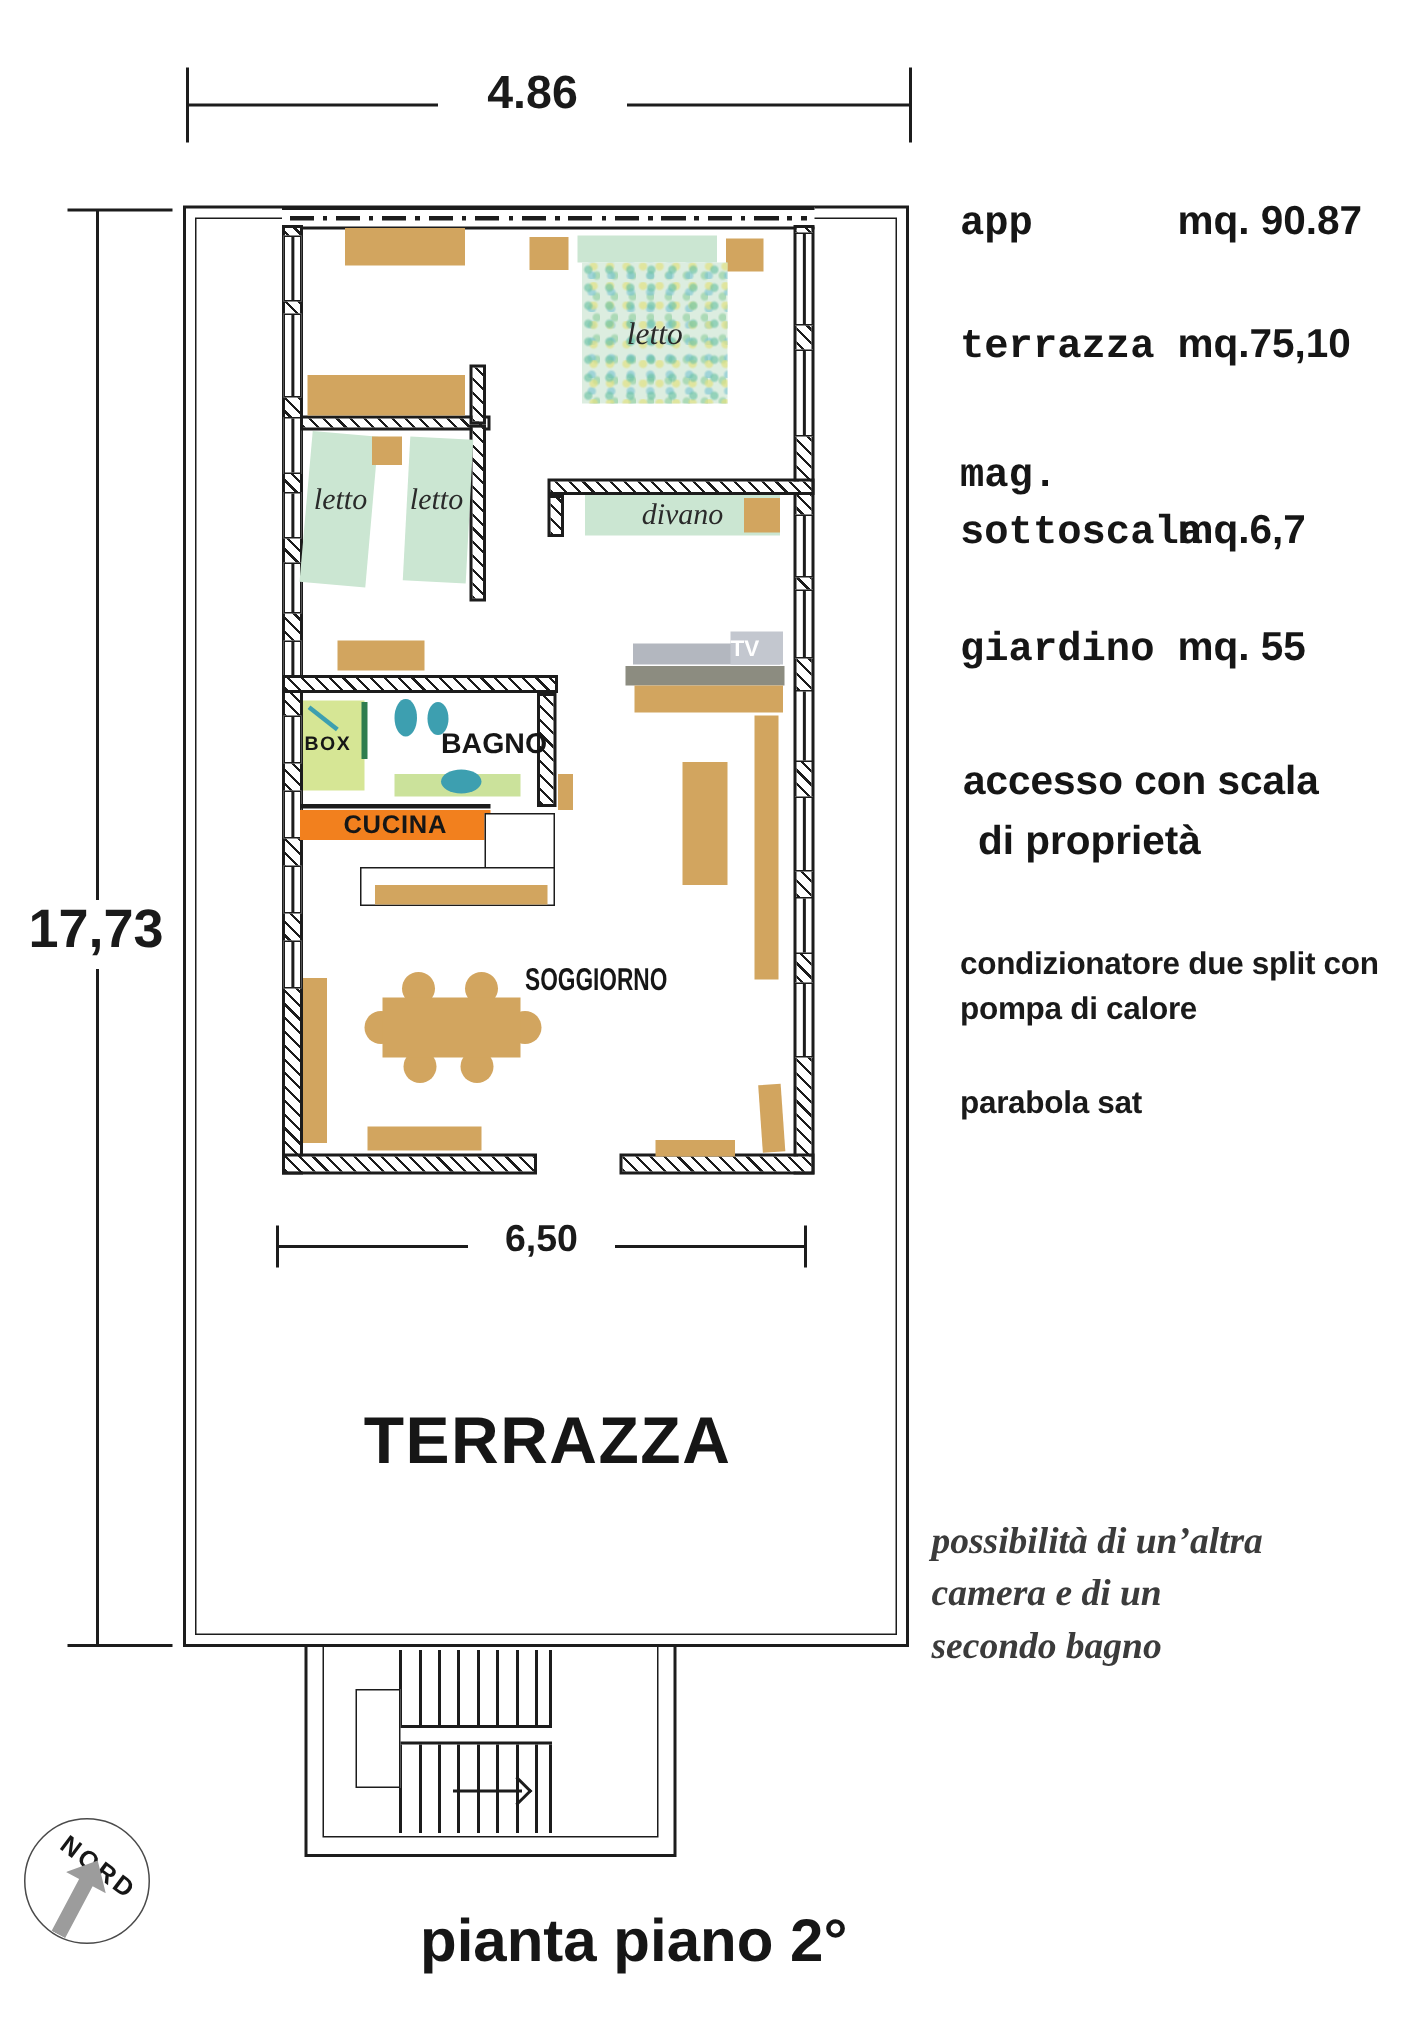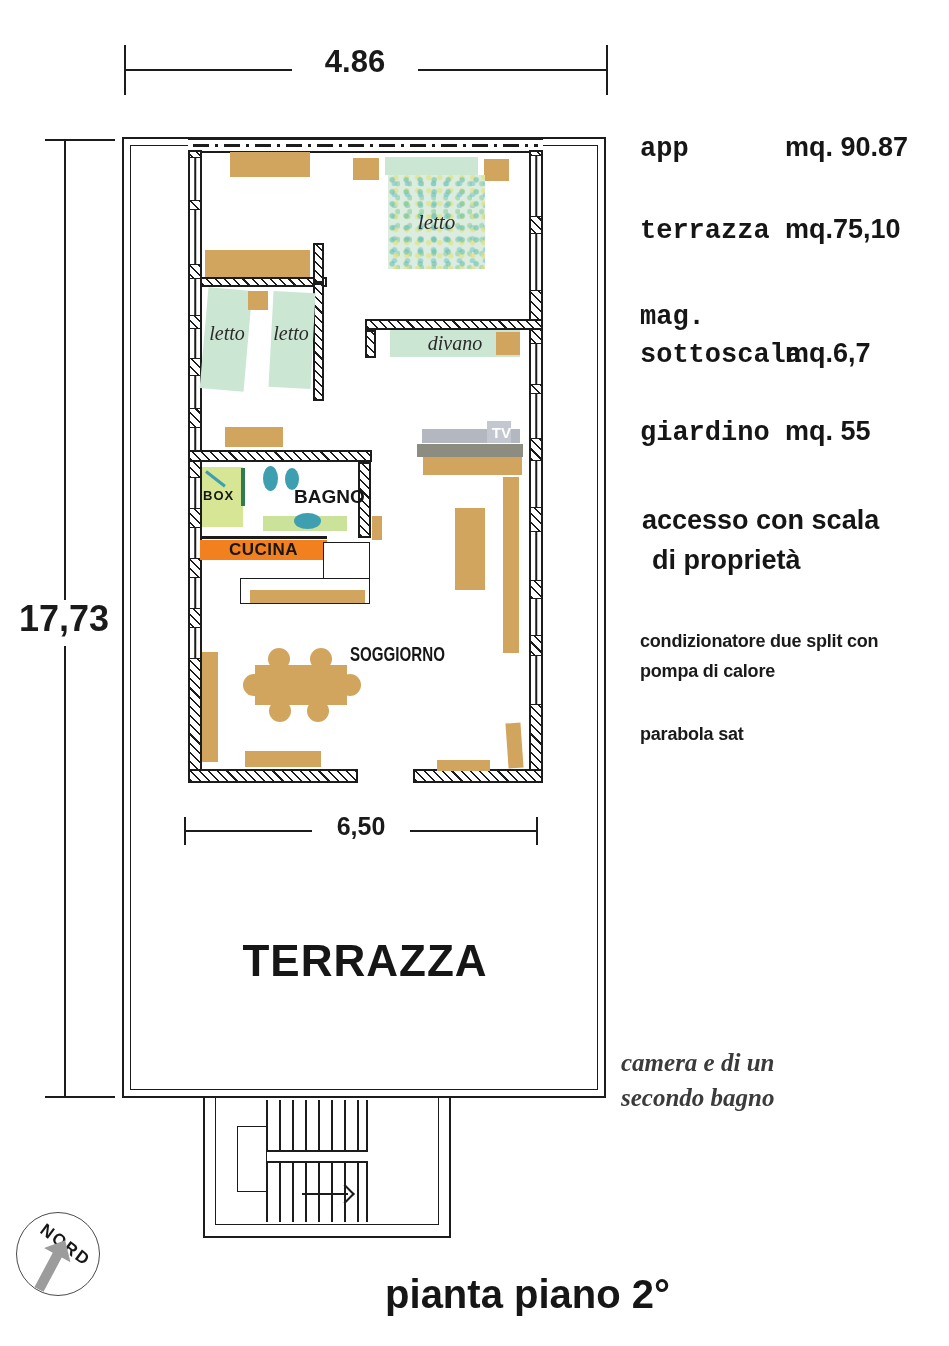--- a/index.html
+++ b/index.html
@@ -26,21 +26,21 @@
        radial-gradient(circle at 30% 40%, rgba(110,195,165,.65) 2px, transparent 3.5px),
        radial-gradient(circle at 70% 20%, rgba(225,225,130,.7) 2px, transparent 3.5px),
        radial-gradient(circle at 50% 80%, rgba(120,195,210,.6) 2px, transparent 3.5px),
        radial-gradient(circle at 82% 62%, rgba(140,205,155,.6) 2px, transparent 3.5px);
      background-size:14px 12px,11px 13px,13px 11px,12px 14px;}
   
   .dim{font-weight:700;background:#fff;text-align:center;line-height:1.05;}
   .roomlbl{font-family:"Liberation Serif",serif;font-style:italic;color:#2a2a2a;}
   .blk{font-weight:700;color:#161616;}
   .meas-label{display:inline-block;width:145px;font-family:Liberation Mono, monospace;}
-  .note-sm{font-weight:700;font-size:18px;letter-spacing:-0.2px;}
+  .note-sm{font-weight:700;font-size:21px;letter-spacing:-0.2px;}
   .remark{font-family:"Liberation Serif",serif;font-style:italic;font-weight:700;
           font-size:25px;color:#3b3b3b;}
   .steps{background:repeating-linear-gradient(90deg,var(--line,#1c1c1c) 0 2px,transparent 2px 13px);
          border-right:2px solid var(--line,#1c1c1c);}
   .chev{border-top:2.5px solid var(--line,#1c1c1c);border-right:2.5px solid var(--line,#1c1c1c);transform:rotate(45deg);}
   .arrowN{clip-path:polygon(50% 0,100% 30%,67% 30%,67% 100%,33% 100%,33% 30%,0 30%);
           background:var(--compass_arrow_gray,#9c9c9c);}
 </style>
 </head>
 <body>
@@ -120,21 +120,21 @@
   <div class="a roomlbl" style="left:198px;top:322px;width:58px;font-size:20px;text-align:center">letto</div>
   <div class="a roomlbl" style="left:262px;top:322px;width:58px;font-size:20px;text-align:center">letto</div>
   <div class="a tan" style="left:225px;top:427px;width:58px;height:20px"></div>
 
   <div class="a green" style="left:390px;top:330px;width:130px;height:27px;display:flex;align-items:center;justify-content:center">
     <span class="roomlbl" style="font-size:20px">divano</span>
   </div>
   <div class="a tan" style="left:496px;top:332px;width:24px;height:23px"></div>
 
   <div class="a" style="left:422px;top:429px;width:98px;height:14px;background:var(--tv_gray)"></div>
-  <div class="a" style="left:487px;top:421px;width:24px;height:22px;background:var(--tv_light_gray);display:flex;align-items:center;justify-content:flex-end">
+  <div class="a" style="left:487px;top:421px;width:35px;height:22px;background:var(--tv_light_gray);display:flex;align-items:center;justify-content:flex-start">
     <span style="color:#fff;font-weight:700;font-size:15px">TV</span>
   </div>
   <div class="a" style="left:417px;top:444px;width:106px;height:13px;background:var(--tv_dark_gray)"></div>
   <div class="a tan" style="left:423px;top:457px;width:99px;height:18px"></div>
   <div class="a tan" style="left:503px;top:477px;width:16px;height:176px"></div>
   <div class="a tan" style="left:455px;top:508px;width:30px;height:82px"></div>
   <div class="a tan" style="left:507px;top:723px;width:15px;height:45px;transform:rotate(-4deg)"></div>
 
   <div class="a" style="left:202px;top:467px;width:41px;height:60px;background:var(--shower_floor)"></div>
   <div class="a" style="left:206px;top:470px;width:24px;height:3px;background:var(--fixture_teal);transform:rotate(38deg);transform-origin:left center"></div>
@@ -196,18 +196,19 @@
   <div class="a blk" style="left:640px;top:416px;font-size:27px">
     <span class="meas-label">giardino</span><span>mq. 55</span>
   </div>
 
   <div class="a blk" style="left:642px;top:505px;font-size:27px">accesso con scala</div>
   <div class="a blk" style="left:652px;top:545px;font-size:27px">di proprietà</div>
   <div class="a note-sm" style="left:640px;top:631px">condizionatore due split con</div>
   <div class="a note-sm" style="left:640px;top:661px">pompa di calore</div>
   <div class="a note-sm" style="left:640px;top:724px">parabola sat</div>
 
+  <div class="a remark" style="left:621px;top:1014px">possibilità di un’altra</div>
   <div class="a remark" style="left:621px;top:1049px">camera e di un</div>
   <div class="a remark" style="left:621px;top:1084px">secondo bagno</div>
 
-  <div class="a blk" style="left:280px;top:1272px;width:390px;font-size:40px;text-align:right">pianta piano 2°</div>
+  <div class="a blk" style="left:280px;top:1272px;width:390px;font-size:40px;text-align:left">pianta piano 2°</div>
 
 </div>
 
 </body></html>

